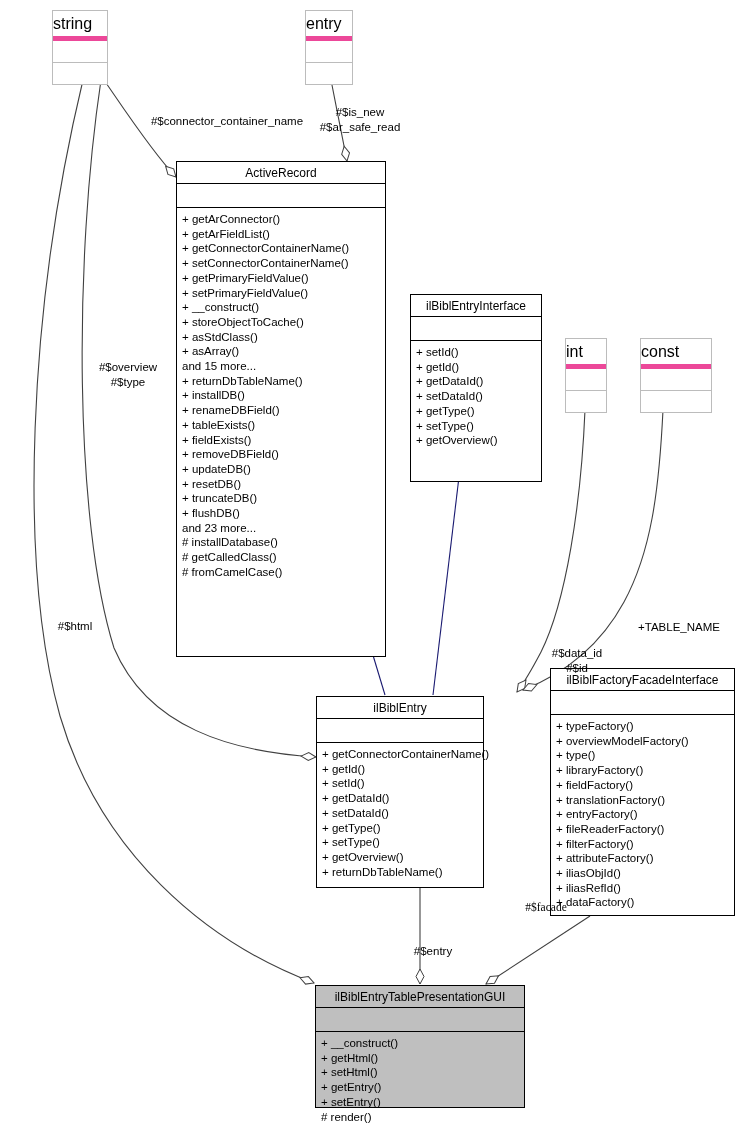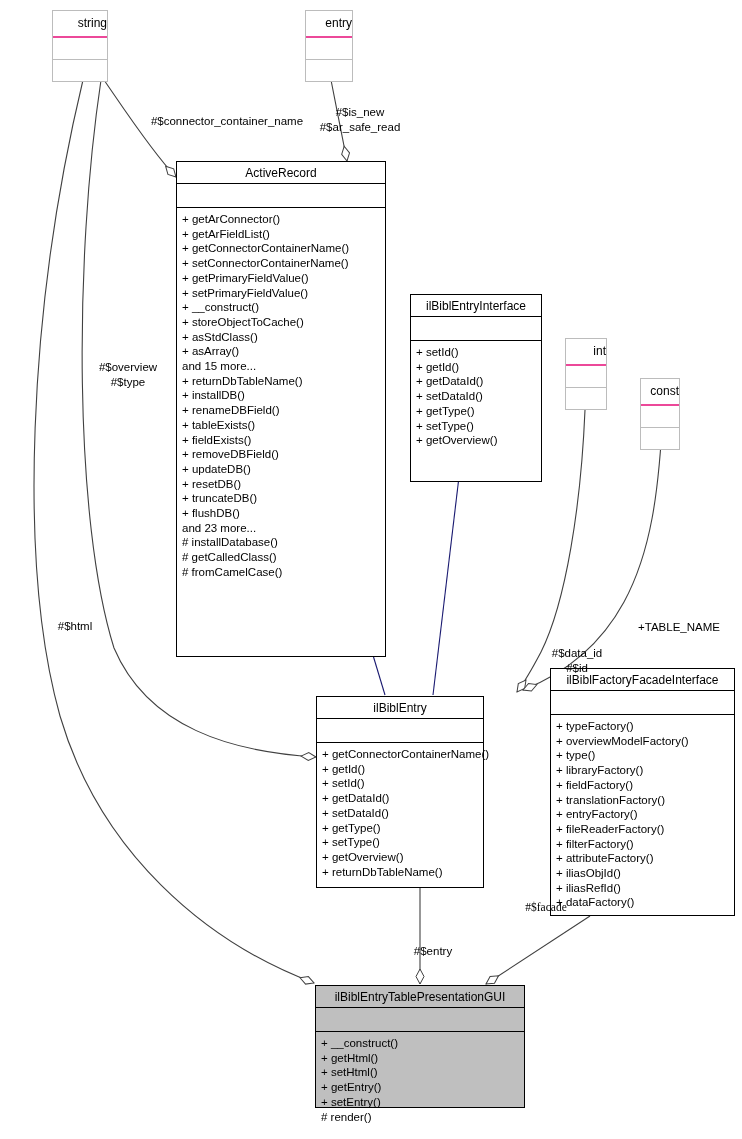--- a/index.html
+++ b/index.html
@@ -9,21 +9,21 @@
 
   
   .cls{position:absolute;z-index:2;background:#ffffff;border:1px solid #000;box-sizing:border-box;}
   .cls-title{text-align:center;font-size:12px;padding:4px 3px 3px;border-bottom:1px solid #000;white-space:nowrap;}
   .cls-attrs{height:23px;border-bottom:1px solid #000;}
   .cls-members{padding:4px 5px 5px;font-size:11.5px;line-height:14.7px;white-space:nowrap;}
   .cls.focus{background:#bfbfbf;}
 
   
   .prim{position:absolute;z-index:2;background:#ffffff;border:1px solid #bcbcbc;box-sizing:border-box;}
-  .prim-title{text-align:right;font-size:12px;height:25px;line-height:25px;border-bottom:2px solid #ec4899;}
+  .prim-title{text-align:left;font-size:16px;height:25px;line-height:25px;border-bottom:5px solid #ec4899;}
   .prim-row{height:21px;border-bottom:1px solid #bcbcbc;}
   .prim-row.last{border-bottom:none;}
 
   
   .elabel{position:absolute;z-index:3;transform:translate(-50%,-50%);font-size:11.5px;line-height:15px;
           white-space:pre-line;text-align:center;}
 </style>
 </head>
 <body>
 
@@ -63,21 +63,21 @@
     <div class="prim-row"></div>
     <div class="prim-row last"></div>
   </div>
 
   <div class="prim" style="left:565px;top:338px;width:42px;">
     <div class="prim-title">int</div>
     <div class="prim-row"></div>
     <div class="prim-row last"></div>
   </div>
 
-  <div class="prim" style="left:640px;top:338px;width:40px;margin-top:40px;">
+  <div class="prim" style="left:640px;top:338px;width:72px;">
     <div class="prim-title">const</div>
     <div class="prim-row"></div>
     <div class="prim-row last"></div>
   </div>
 
   <div class="cls" style="left:176px;top:161px;width:210px;height:496px;">
     <div class="cls-title">ActiveRecord</div>
     <div class="cls-attrs"></div>
     <div class="cls-members">
         <div>+ getArConnector()</div>

